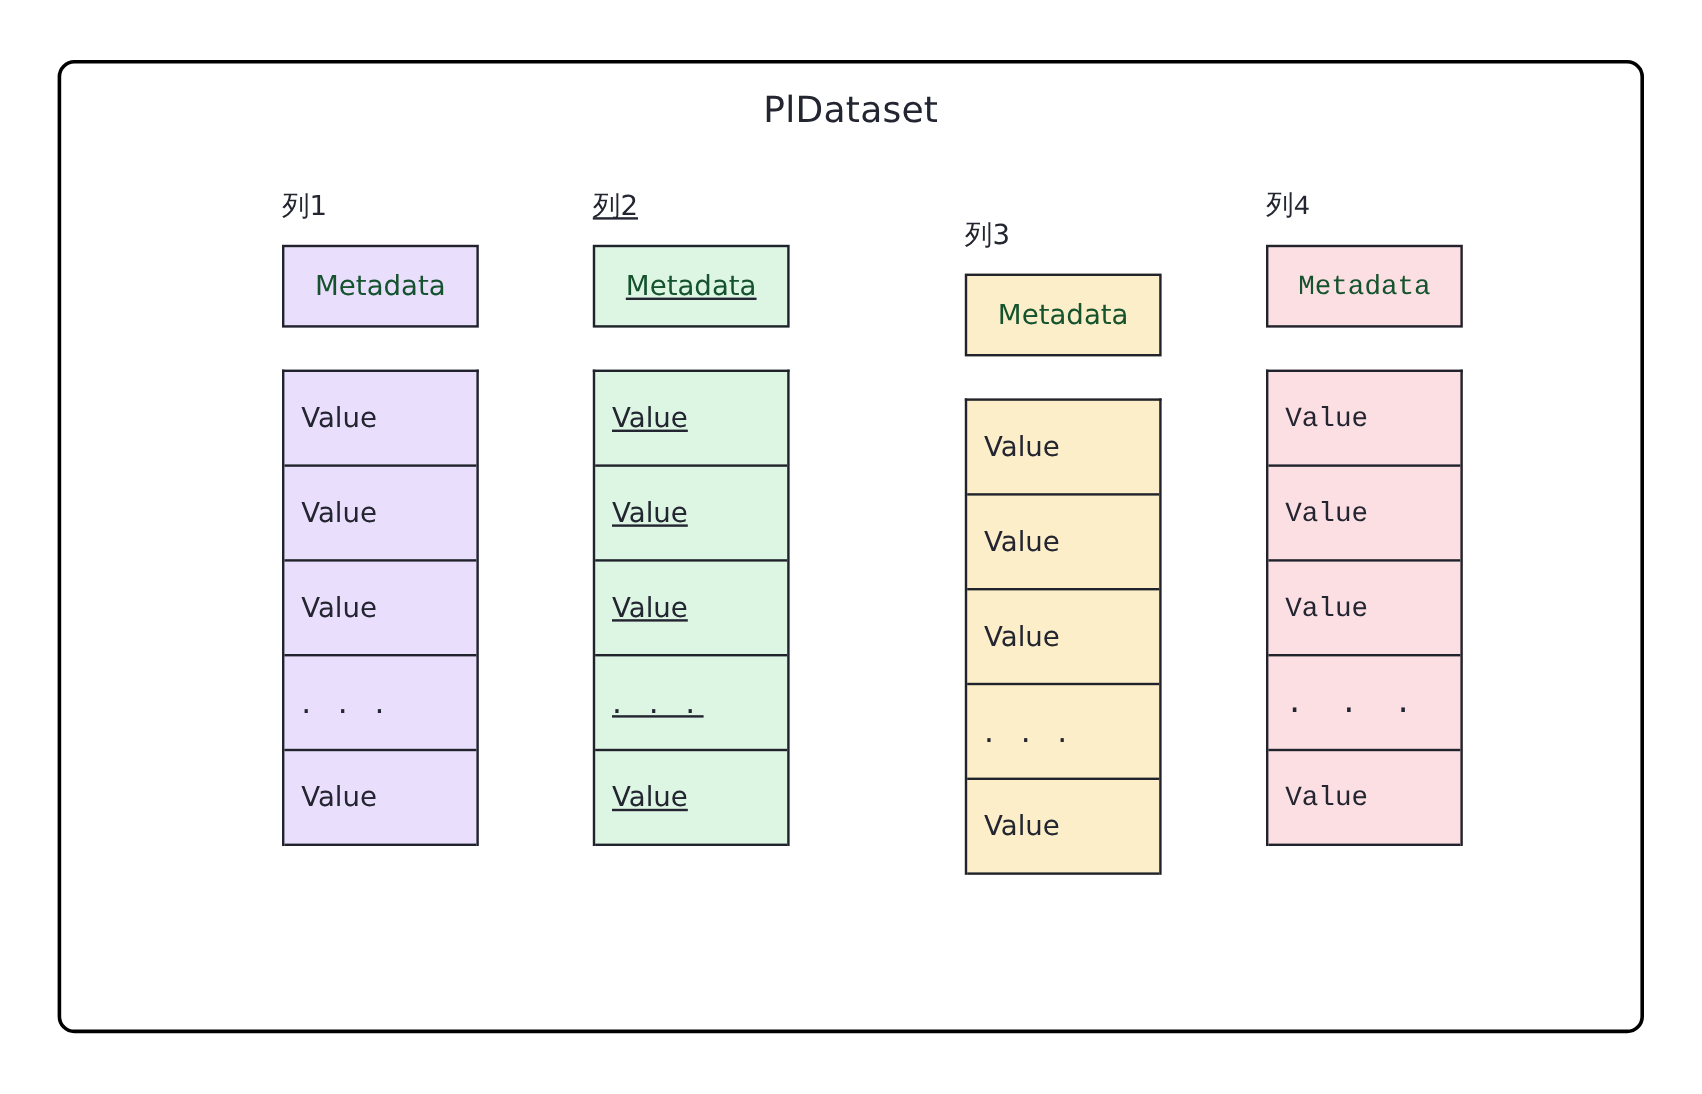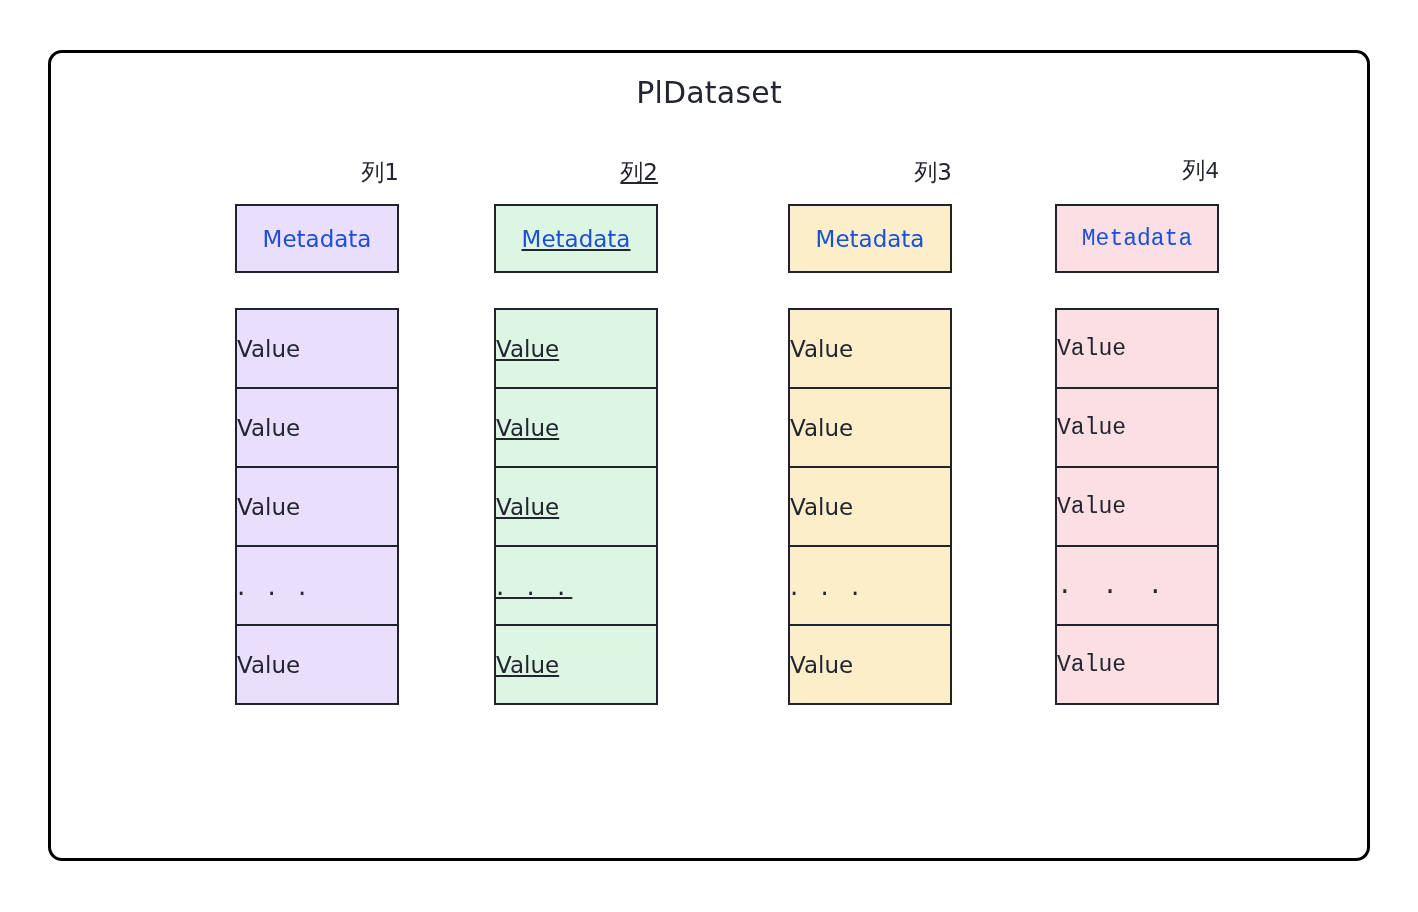--- a/index.html
+++ b/index.html
@@ -60,60 +60,61 @@
   }
 
   .column {
     position: absolute;
     top: 105px;
     width: 164px;
   }
 
   .column[data-col="0"] { left: 184px; }
   .column[data-col="1"] { left: 443px; text-decoration: underline; }
-  .column[data-col="2"] { left: 737px; }
+  .column[data-col="2"] { left: 753px; margin-top: 24px; }
   .column[data-col="3"] { left: 1004px; font-family: Liberation Mono, monospace; }
 
   .column-header {
     width: 164px;
-    text-align: right;
+    text-align: left;
     font-size: 23px;
     line-height: 28px;
     color: #232530;
     margin-bottom: 18px;
     white-space: nowrap;
   }
 
   .metadata-box {
     box-sizing: border-box;
     width: 164px;
     height: 69px;
     border: 2.5px solid #20232b;
     display: flex;
     align-items: center;
     justify-content: center;
     font-size: 23px;
     line-height: 26px;
-    color: #1d4ed8;
+    color: #14532d;
   }
 
   .value-stack {
     box-sizing: border-box;
     width: 164px;
     margin-top: 35px;
     border: 2.5px solid #20232b;
     border-bottom: none;
   }
 
   .value-cell {
     box-sizing: border-box;
     height: 79px;
     border-bottom: 2.5px solid #20232b;
     display: flex;
     align-items: center;
+    padding-left: 14px;
     font-size: 23px;
     line-height: 26px;
     color: #232530;
   }
 
   .value-cell.ellipsis {
     letter-spacing: 7px;
     font-size: 26px;
   }
 

